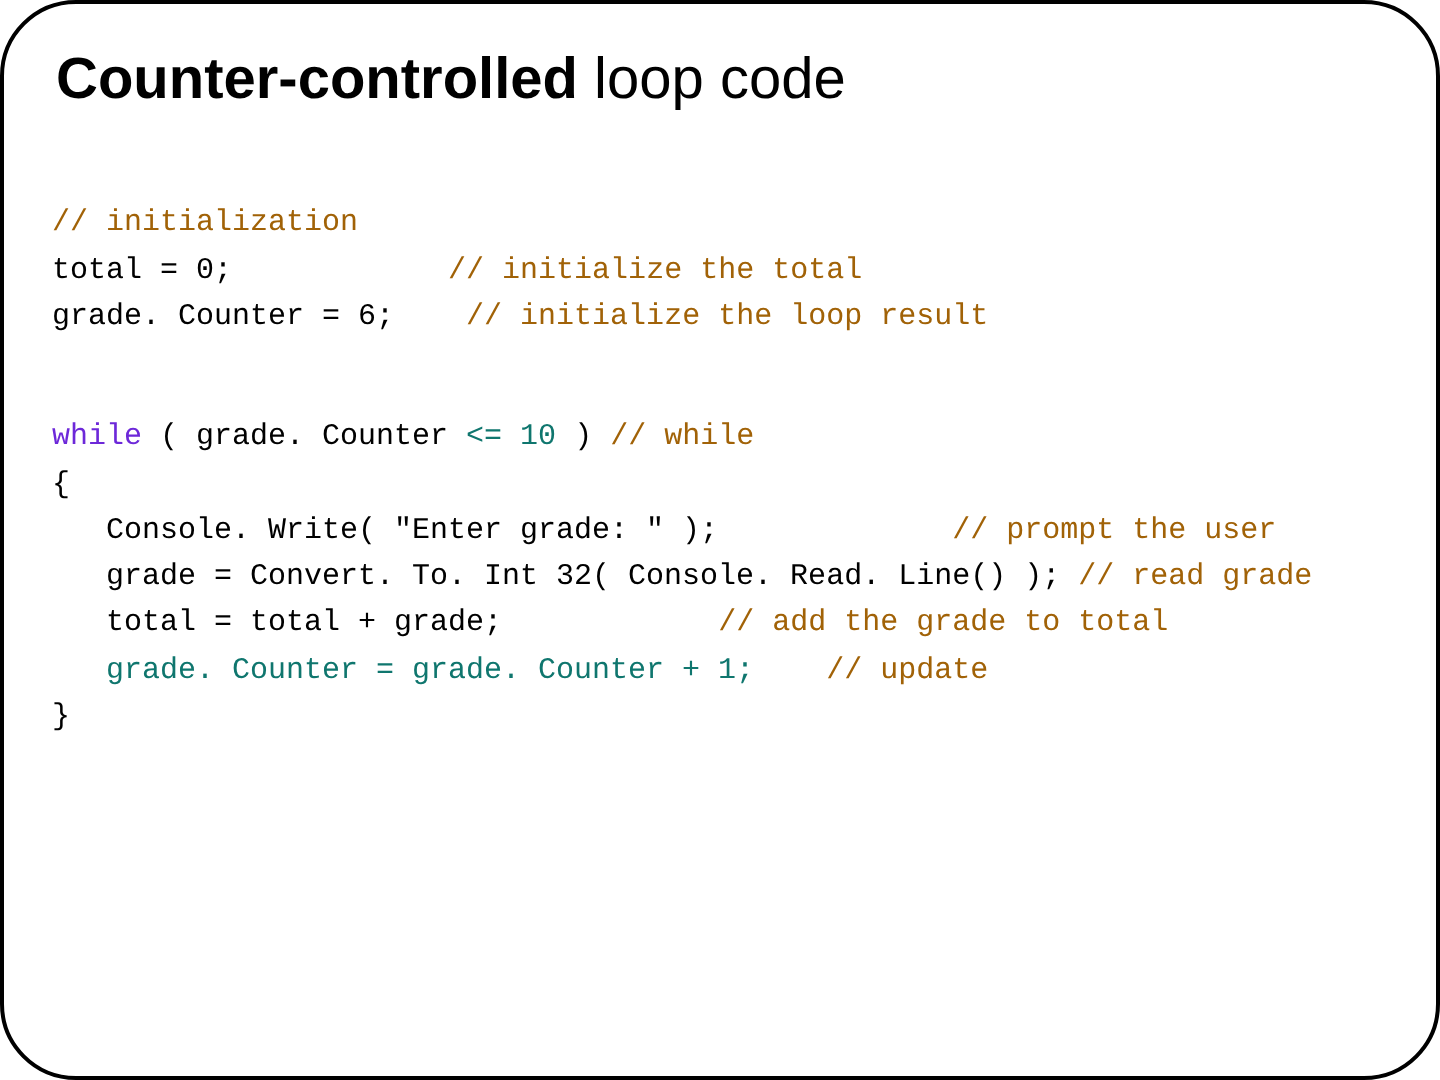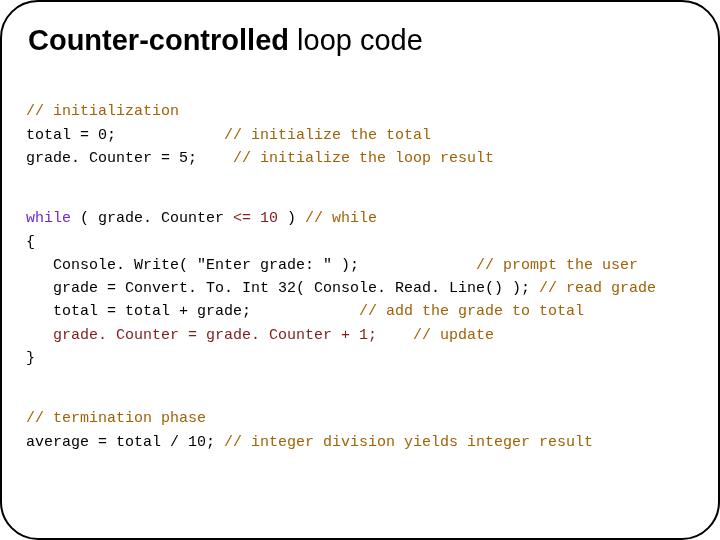--- a/index.html
+++ b/index.html
@@ -29,44 +29,41 @@
   .title .bold { font-weight: 700; }
   .title .reg  { font-weight: 400; }
   .code {
     font-family: "Courier New", Courier, monospace;
     font-size: 15px;
     line-height: 1.55;
     white-space: pre;
     color: #000;
   }
   .code .kw   { color: #6d28d9; }
-  .code .hl   { color: #7f1d1d; } 
+  .code .hl   { color: #0f766e; } 
   .code .cm   { color: #a16207; } 
   .blk { margin-bottom: 14px; }
 </style>
 </head>
 <body>
 
 <div class="slide">
 
   <div class="title">
     <span class="bold">Counter-controlled</span><span class="reg"> loop code</span><br>
   </div>
 
   <div class="code blk">
 <span class="cm">// initialization</span>
 <span>total = 0;</span>            <span class="cm">// initialize the total</span>
-<span>grade. Counter = 5;</span>    <span class="cm">// initialize the loop result</span></div>
+<span>grade. Counter = 6;</span>    <span class="cm">// initialize the loop result</span></div>
 
   <div class="code blk">
 <span class="kw">while</span><span> ( grade. Counter </span><span class="hl">&lt;= 10</span><span> ) </span><span class="cm">// while</span>
 <span>{</span>
 <span>   Console. Write( "Enter grade: " );</span>             <span class="cm">// prompt the user</span>
 <span>   grade = Convert. To. Int 32( Console. Read. Line() ); </span><span class="cm">// read grade</span>
 <span>   total = total + grade;</span>            <span class="cm">// add the grade to total</span>
 <span class="hl">   grade. Counter = grade. Counter + 1;</span>    <span class="cm">// update</span>
 <span>}</span></div>
 
-  <div class="code">
-<span class="cm">// termination phase</span>
-<span>average = total / 10; </span><span class="cm">// integer division yields integer result</span></div>
 
 </div>
 
 </body></html>

